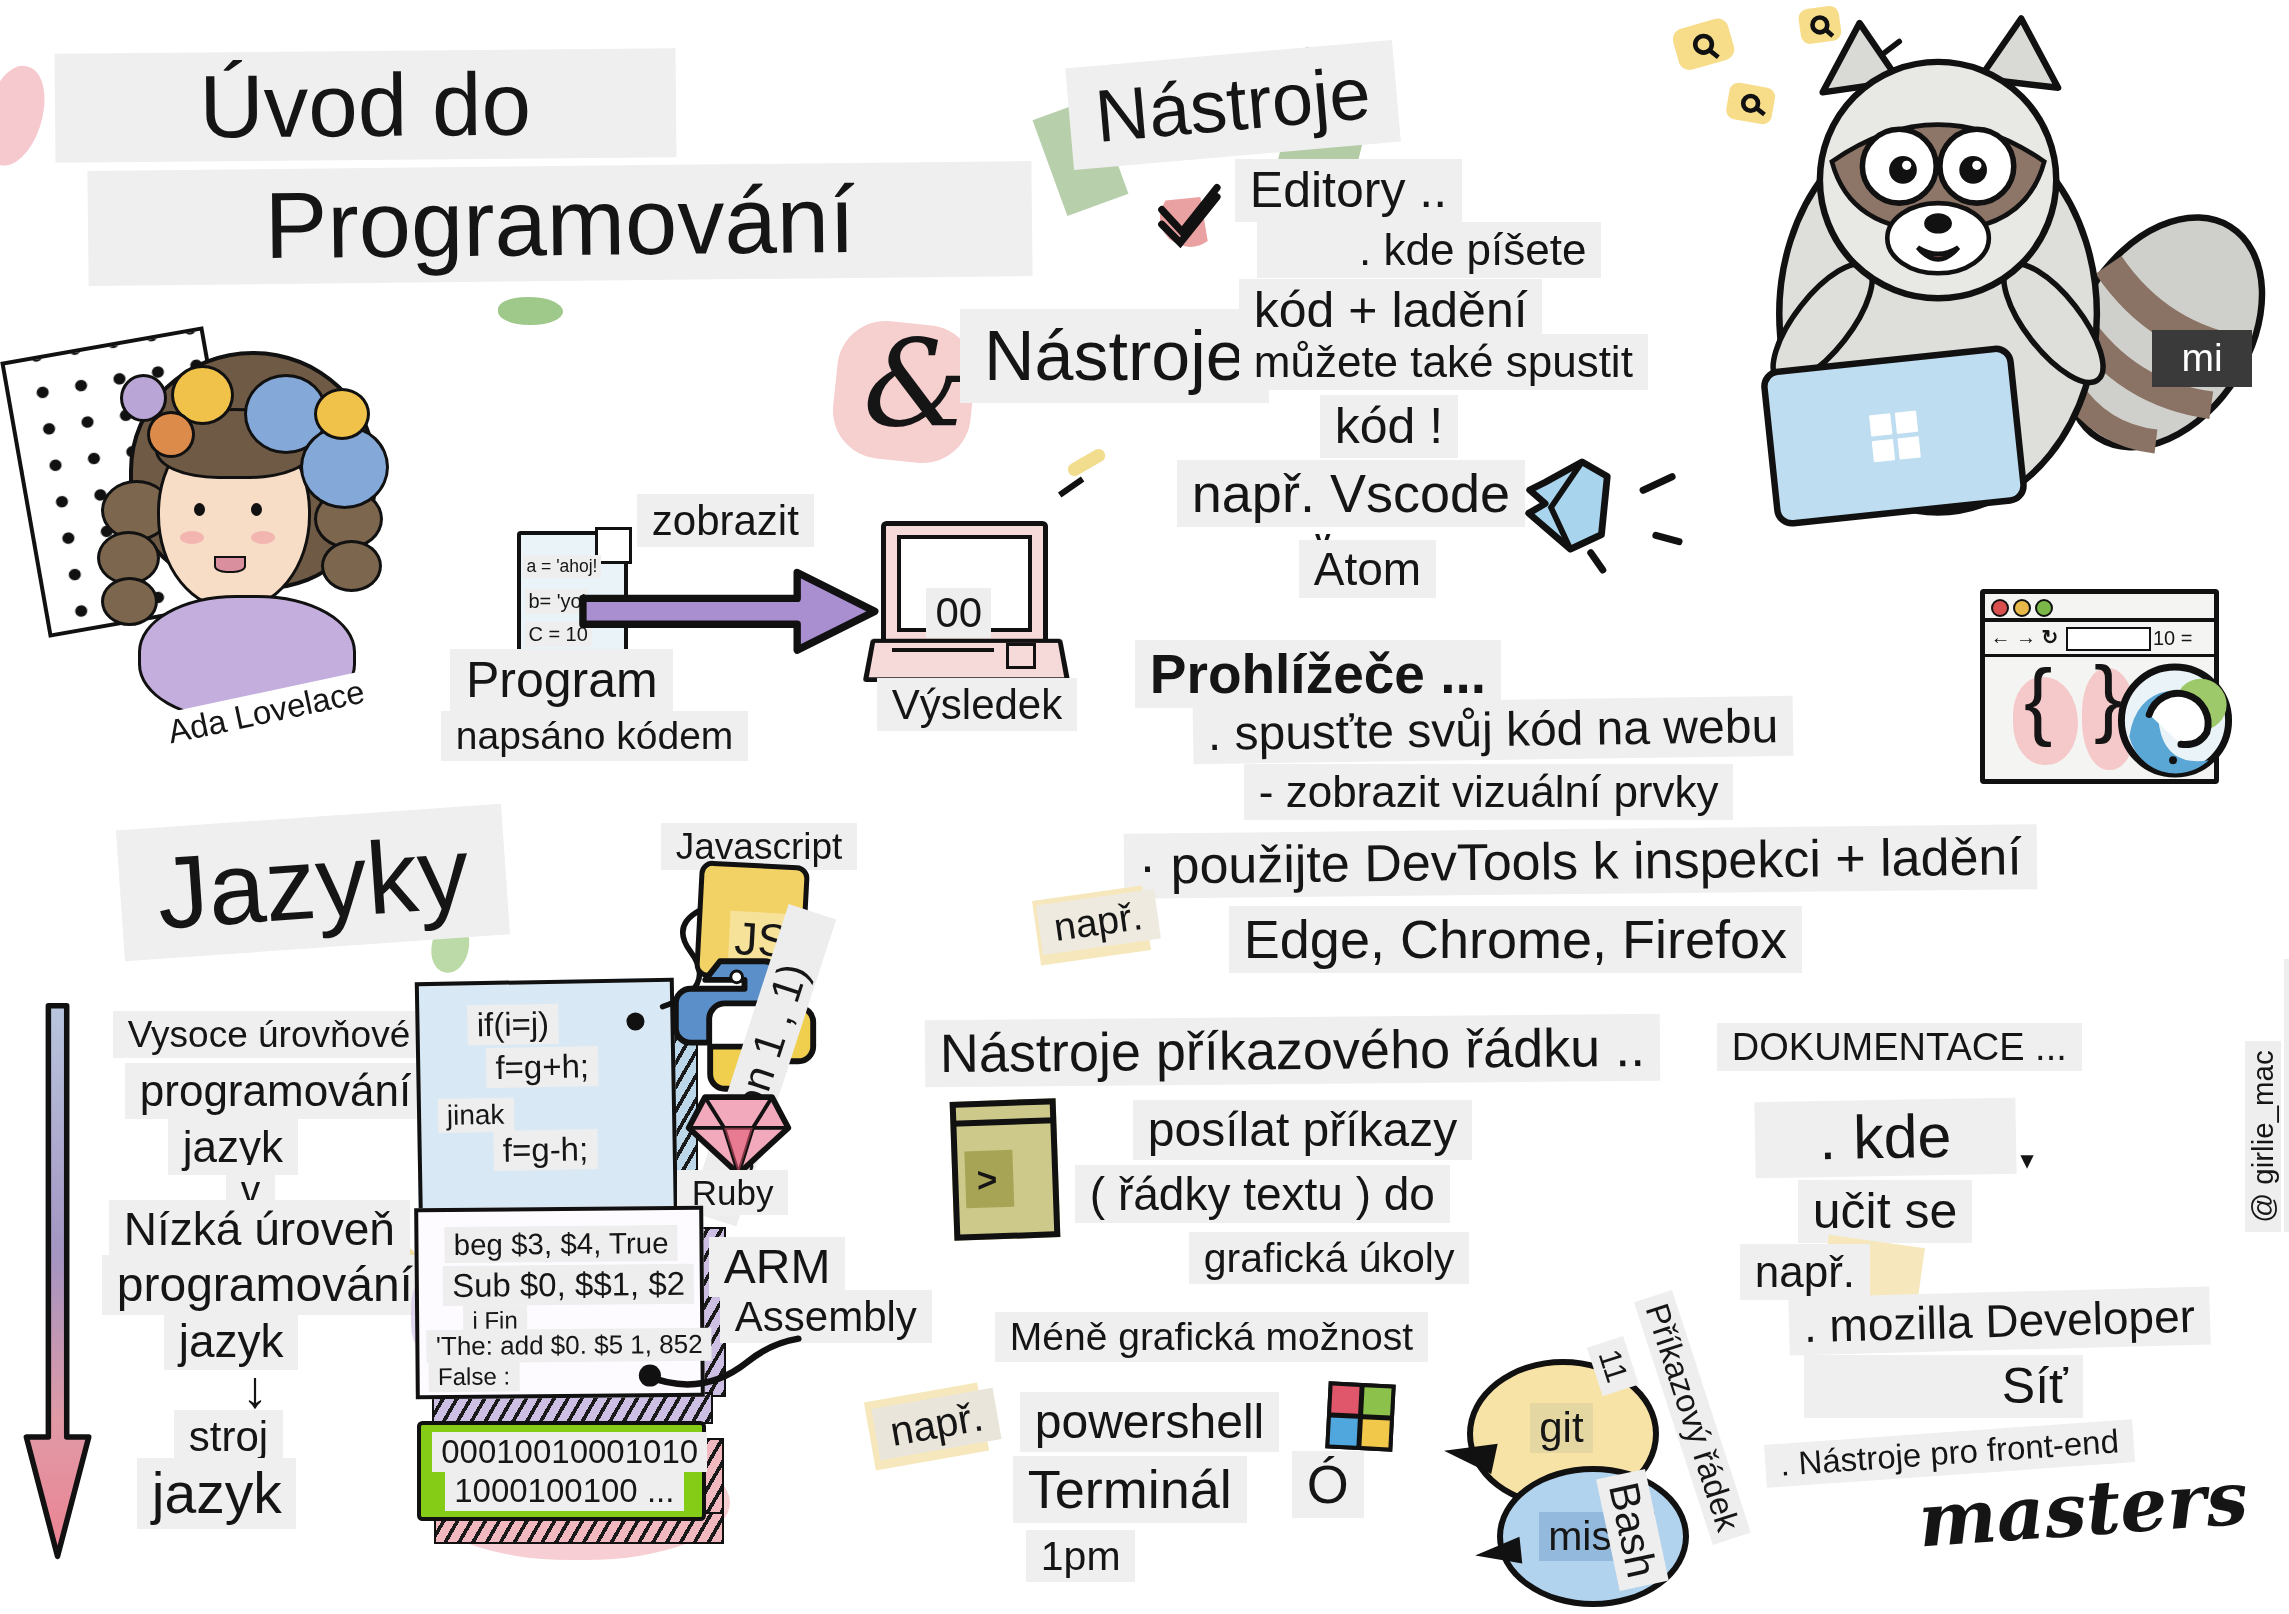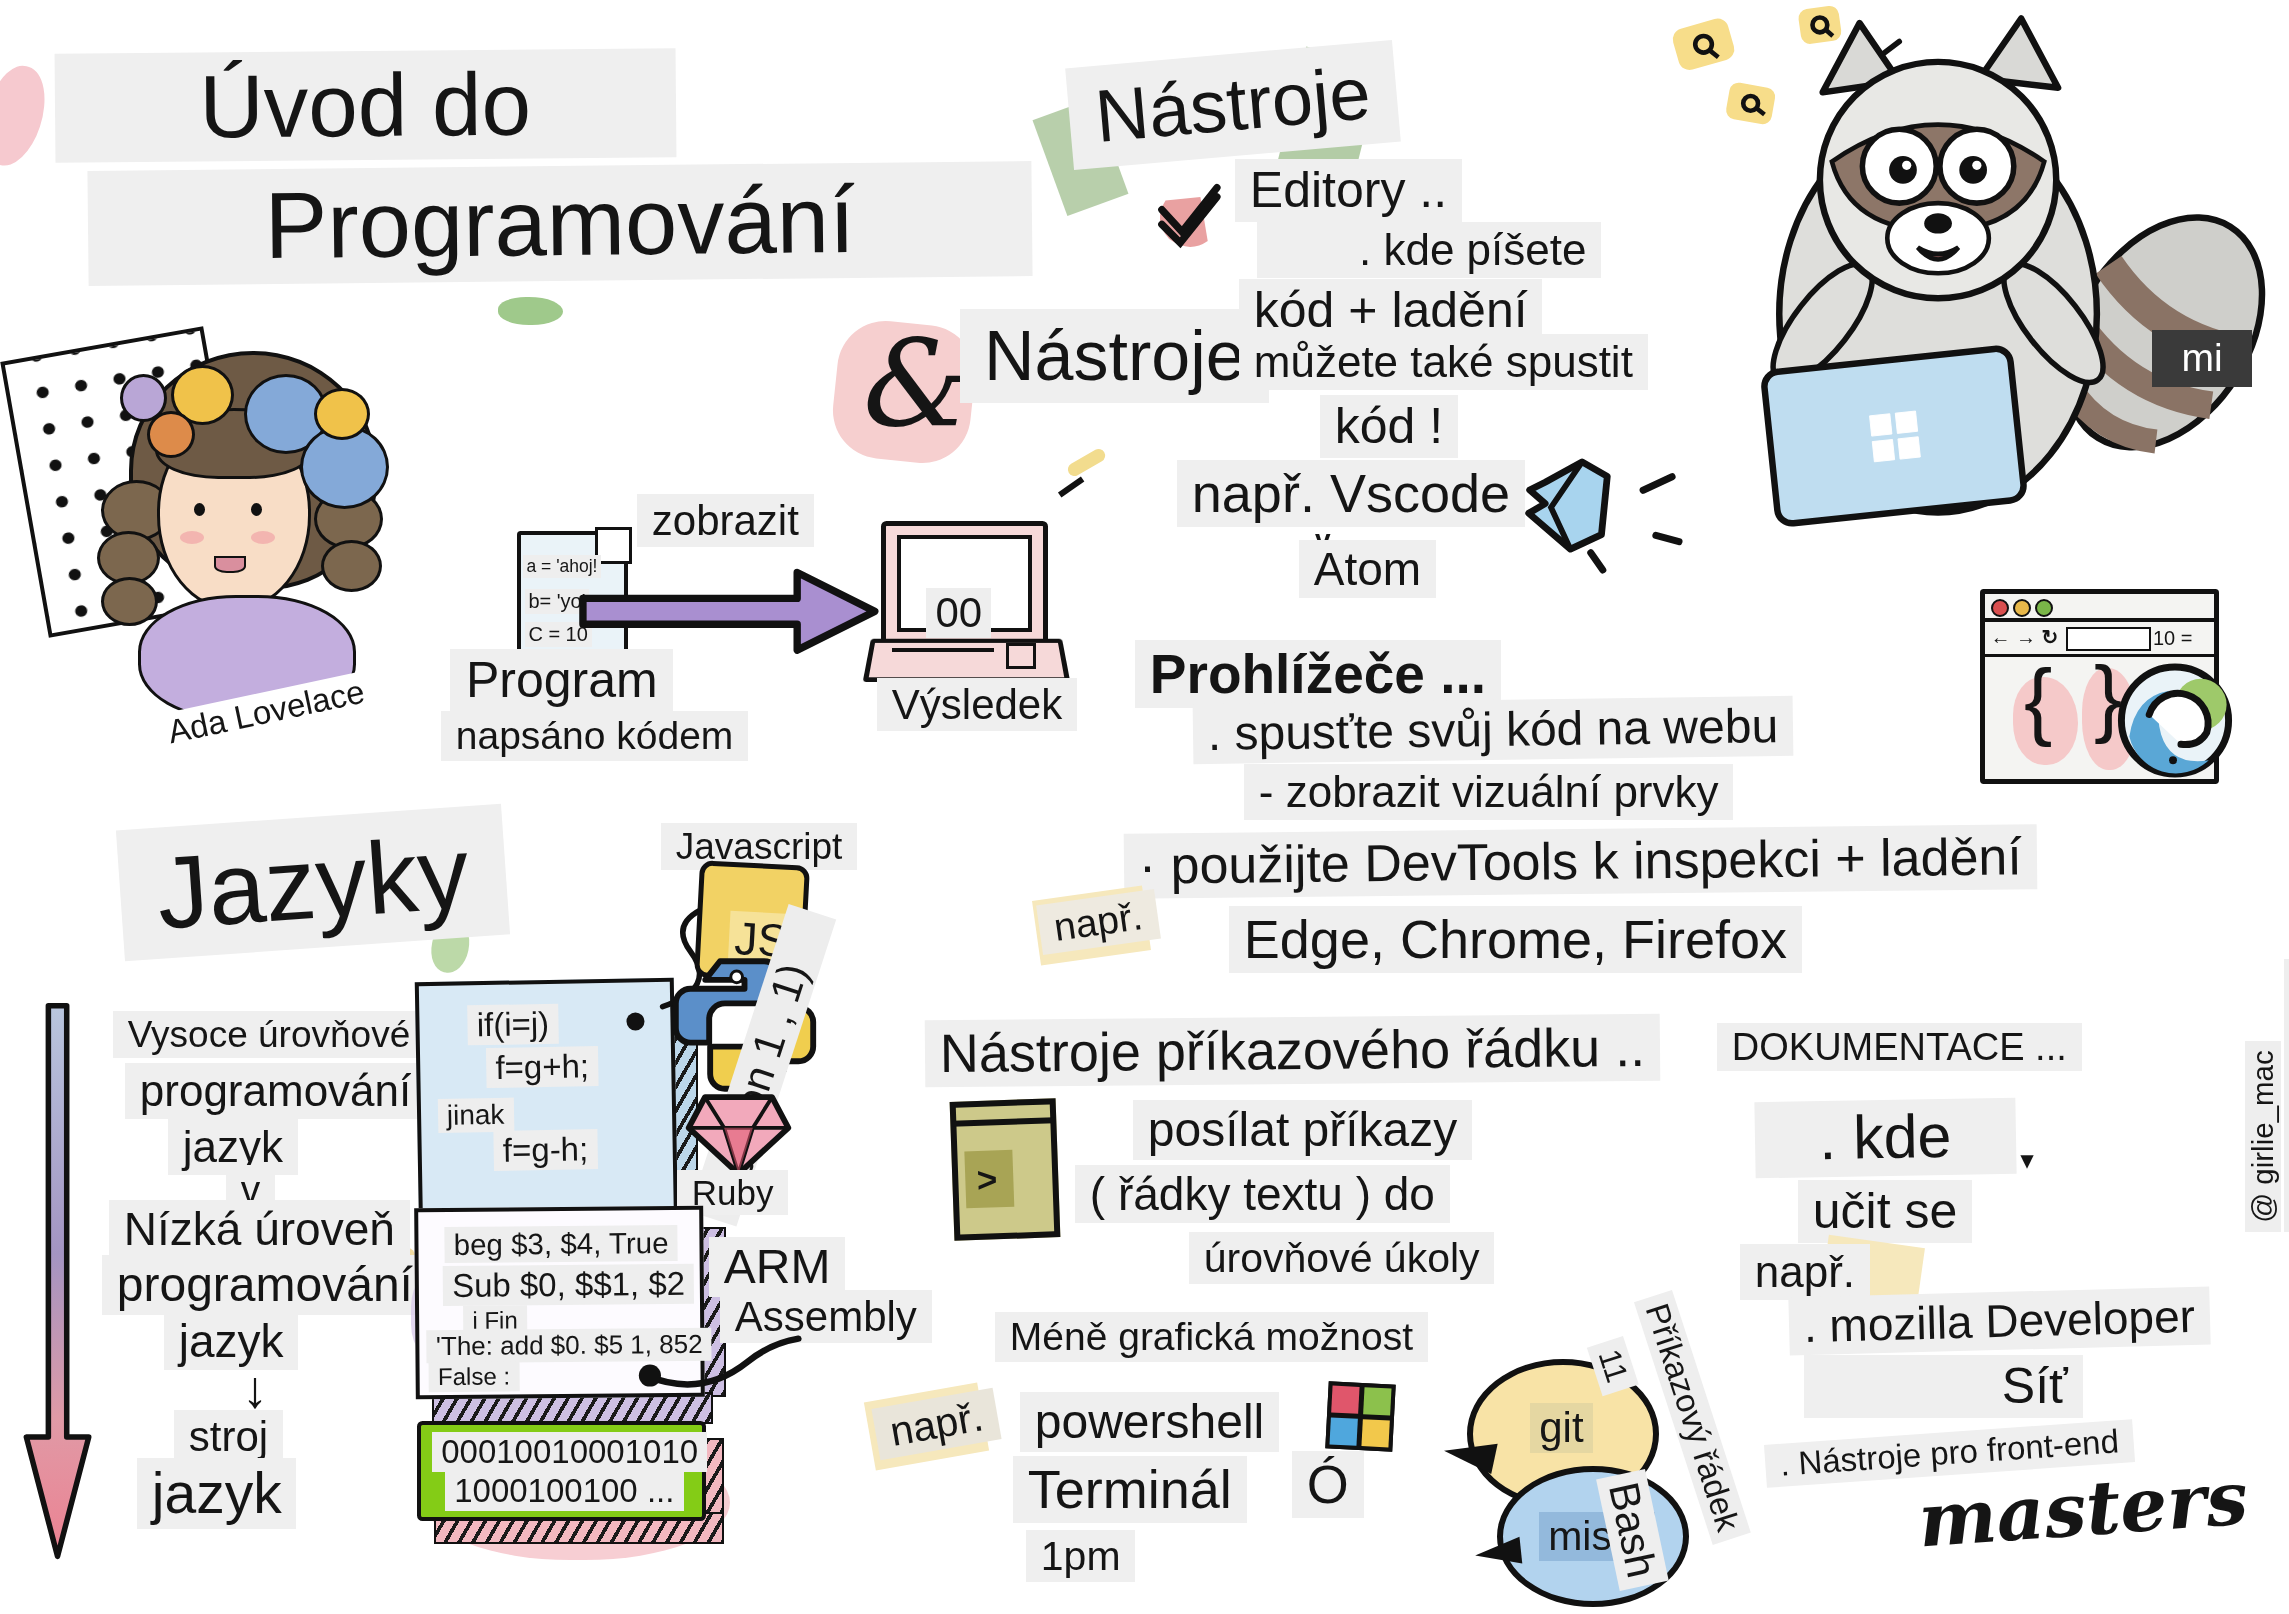--- a/index.html
+++ b/index.html
@@ -293,21 +293,21 @@
 
   <div class="note" style="left:925px;top:1017px;font-size:54px;transform:rotate(-0.5deg);">Nástroje příkazového řádku ..</div>
   <div style="position:absolute;left:952px;top:1100px;width:94px;height:127px;border:6.5px solid #111;background:#cdc98a;transform:rotate(-2deg);">
     <div style="position:absolute;left:-3.7px;top:13px;right:-3.7px;height:5.5px;background:#111;"></div>
     <div style="position:absolute;left:7.4px;top:44px;width:48px;height:57px;background:#a8a455;">
       <span class="plain" style="left:11px;top:9.2px;font-size:35px;font-weight:bold;">&gt;</span>
     </div>
   </div>
   <div class="note" style="left:1133px;top:1100px;font-size:48px;">posílat příkazy</div>
   <div class="note" style="left:1075px;top:1165px;font-size:46px;">( řádky textu ) do</div>
-  <div class="note" style="left:1189px;top:1232px;font-size:41px;">úrovňové úkoly</div>
+  <div class="note" style="left:1189px;top:1232px;font-size:41px;">grafická úkoly</div>
   <div class="note" style="left:995px;top:1312px;font-size:39px;">Méně grafická možnost</div>
   <div style="position:absolute;left:869px;top:1392px;width:115px;height:69px;background:#f6e8bc;transform:rotate(-10deg);"></div>
   <div class="note" style="left:875px;top:1398px;font-size:41px;background:#e9e5da;transform:rotate(-10deg);">např.</div>
   <div class="note" style="left:1020px;top:1392px;font-size:48px;">powershell</div>
 
   <div style="position:absolute;left:1327px;top:1383px;width:59px;height:59px;border:4.6px solid #111;transform:rotate(3deg);
        display:grid;grid-template-columns:1fr 1fr;grid-template-rows:1fr 1fr;gap:4.6px;background:#111;">
     <div style="background:#e0566b;"></div>
     <div style="background:#8cc14c;"></div>
     <div style="background:#4fa7dd;"></div>

